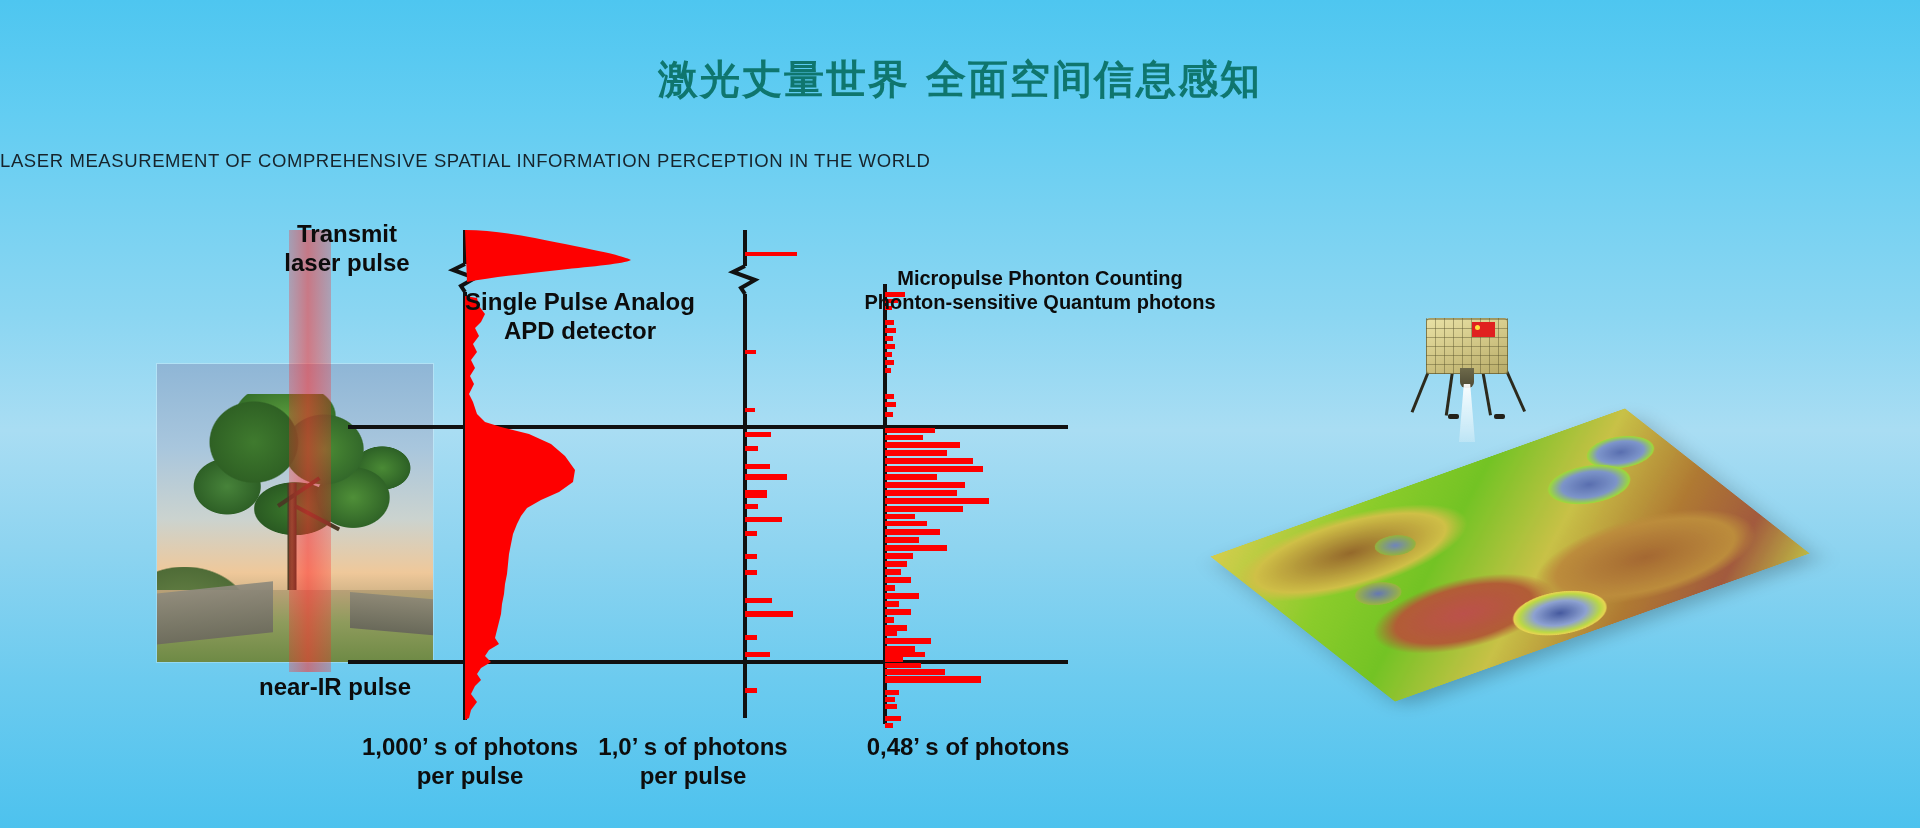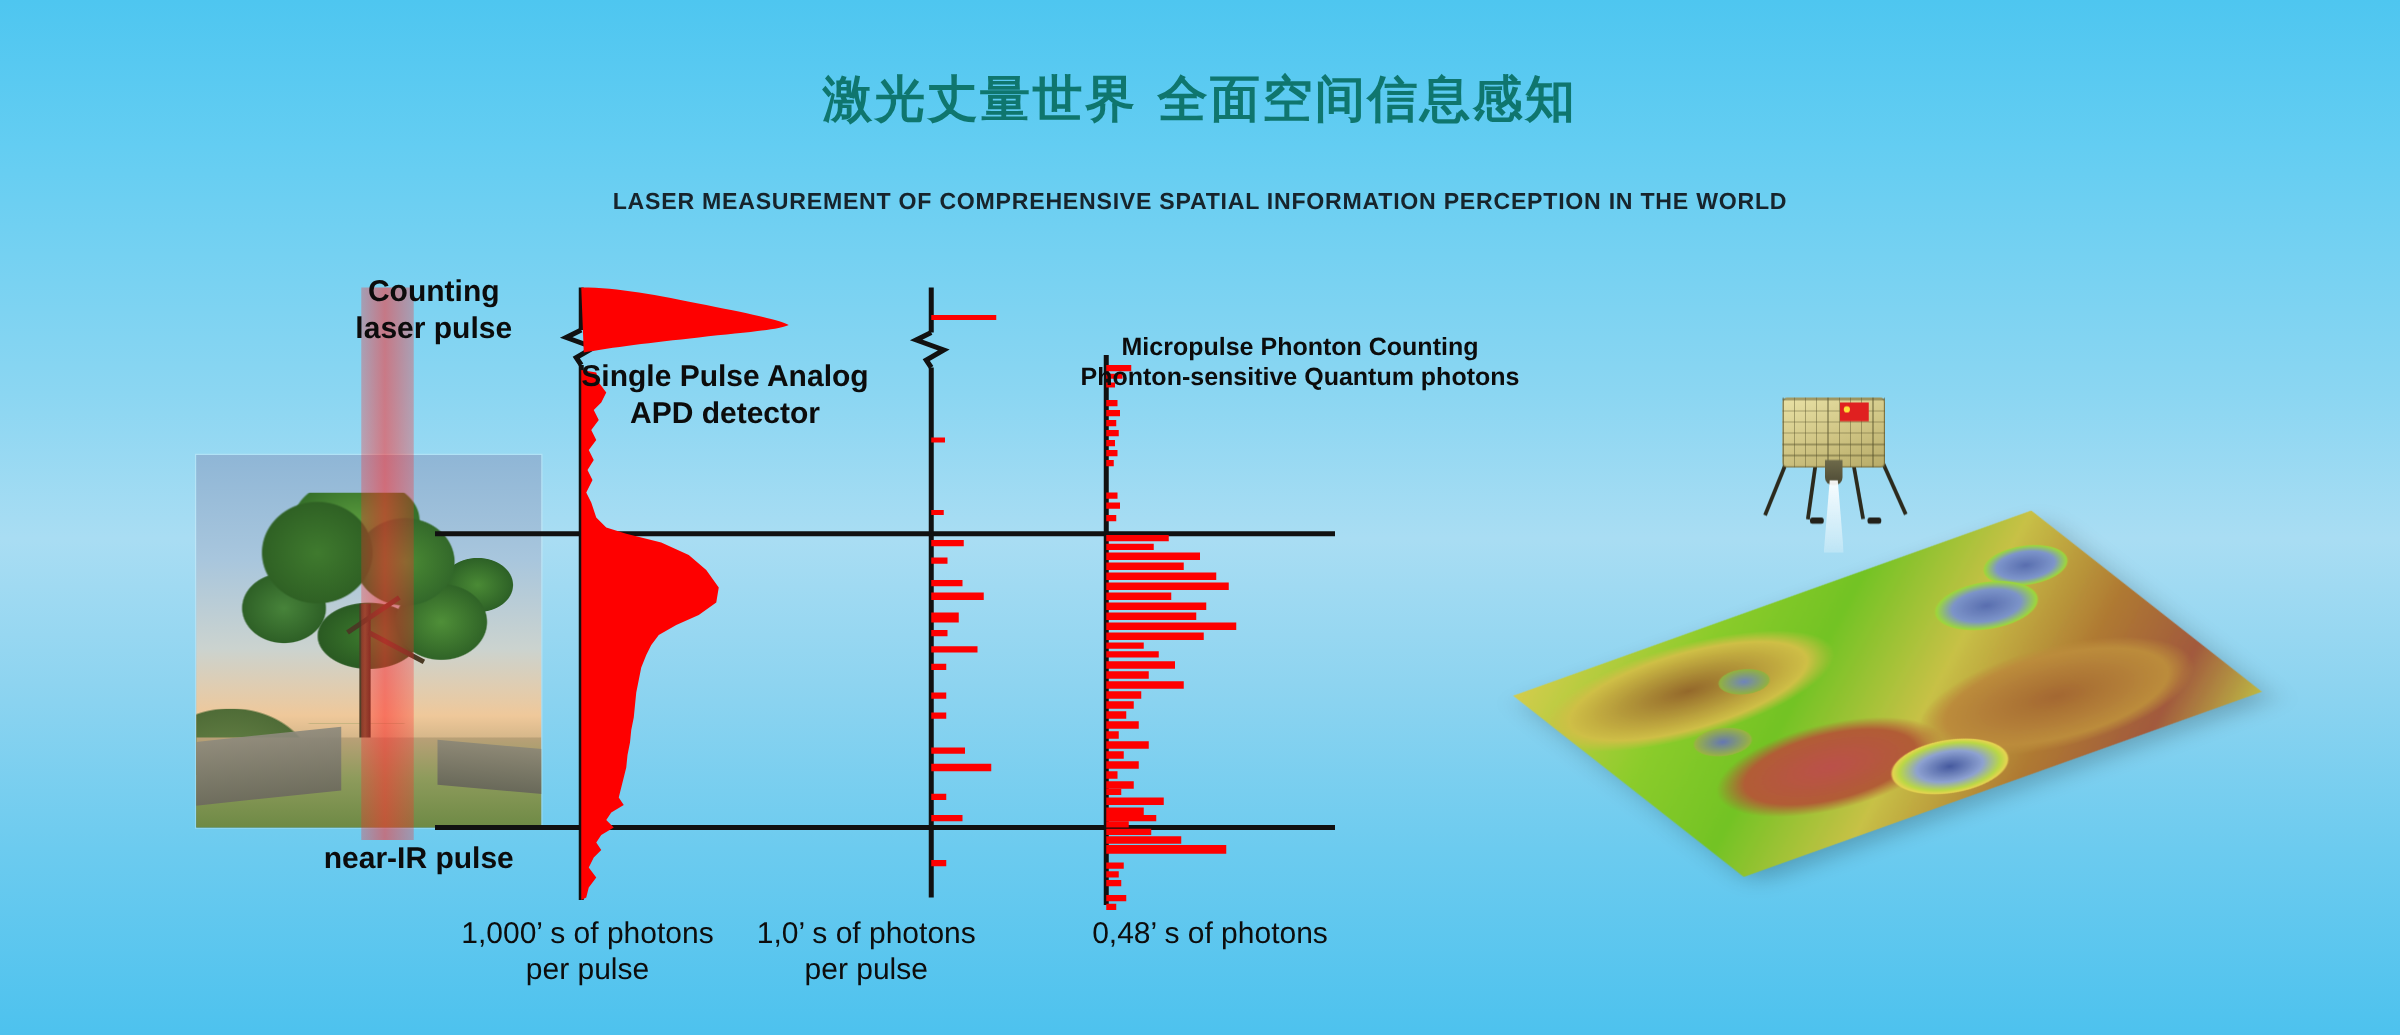--- a/index.html
+++ b/index.html
@@ -12,33 +12,33 @@
   .stage{position:absolute;inset:0;}
   .abs{position:absolute;}
 
   
   #title{
     left:0;right:0;top:52px;text-align:center;
     font-size:40px;font-weight:700;color:#0f766e;letter-spacing:2px;
     font-family:"DejaVu Sans","Liberation Sans",sans-serif;
   }
   #subtitle{
-    left:0;right:0;top:150px;text-align:center;
-    font-size:18.5px;font-weight:700;color:#17242c;letter-spacing:0.6px;
+    left:0;right:0;top:150px;
+    font-size:18.5px;font-weight:400;color:#17242c;letter-spacing:0.6px;
     font-family:"Liberation Sans","DejaVu Sans",sans-serif;
   }
 
   
   .lbl{font-weight:700;color:#0c0c0c;line-height:1.22;text-align:center;}
   #transmit-label{left:232px;top:219px;width:230px;font-size:24px;}
   #apd-label{left:405px;top:287px;width:350px;font-size:24px;}
   #micropulse-label{left:790px;top:266px;width:500px;font-size:20px;}
   #nearir-label{left:185px;top:672px;width:300px;font-size:24px;}
 
-  .cap{font-weight:400;color:#0d0d0d;font-size:24px;line-height:1.2;text-align:center;}
+  .cap{font-weight:700;color:#0d0d0d;font-size:24px;line-height:1.2;text-align:center;}
   #cap1{left:330px;top:733px;width:280px;}
   #cap2{left:568px;top:733px;width:250px;}
   #cap3{left:838px;top:733px;width:260px;}
   .cap .l2{display:block;}
 
   
   #photo{
     left:157px;top:364px;width:276px;height:298px;
     background:
       
@@ -160,21 +160,21 @@
     <div class="branch1"></div>
     <div class="branch2"></div>
     <div class="hillL"></div>
     <div class="ground"></div>
     <div class="wallL"></div>
     <div class="wallR"></div>
   </div>
   <div class="abs" id="laser-beam"></div>
 
   <div class="abs lbl" id="transmit-label">
-    <span>Counting</span><br>
+    <span>Transmit</span><br>
     <span>laser pulse</span>
   </div>
 
   <div class="abs lbl" id="nearir-label">near-IR pulse</div>
 
   <div class="abs hline" id="hline-canopy"></div>
   <div class="abs hline" id="hline-ground"></div>
 
   <svg class="abs" id="chart-analog" style="left:455px;top:224px;width:200px;height:500px;overflow:visible">
     <g>

